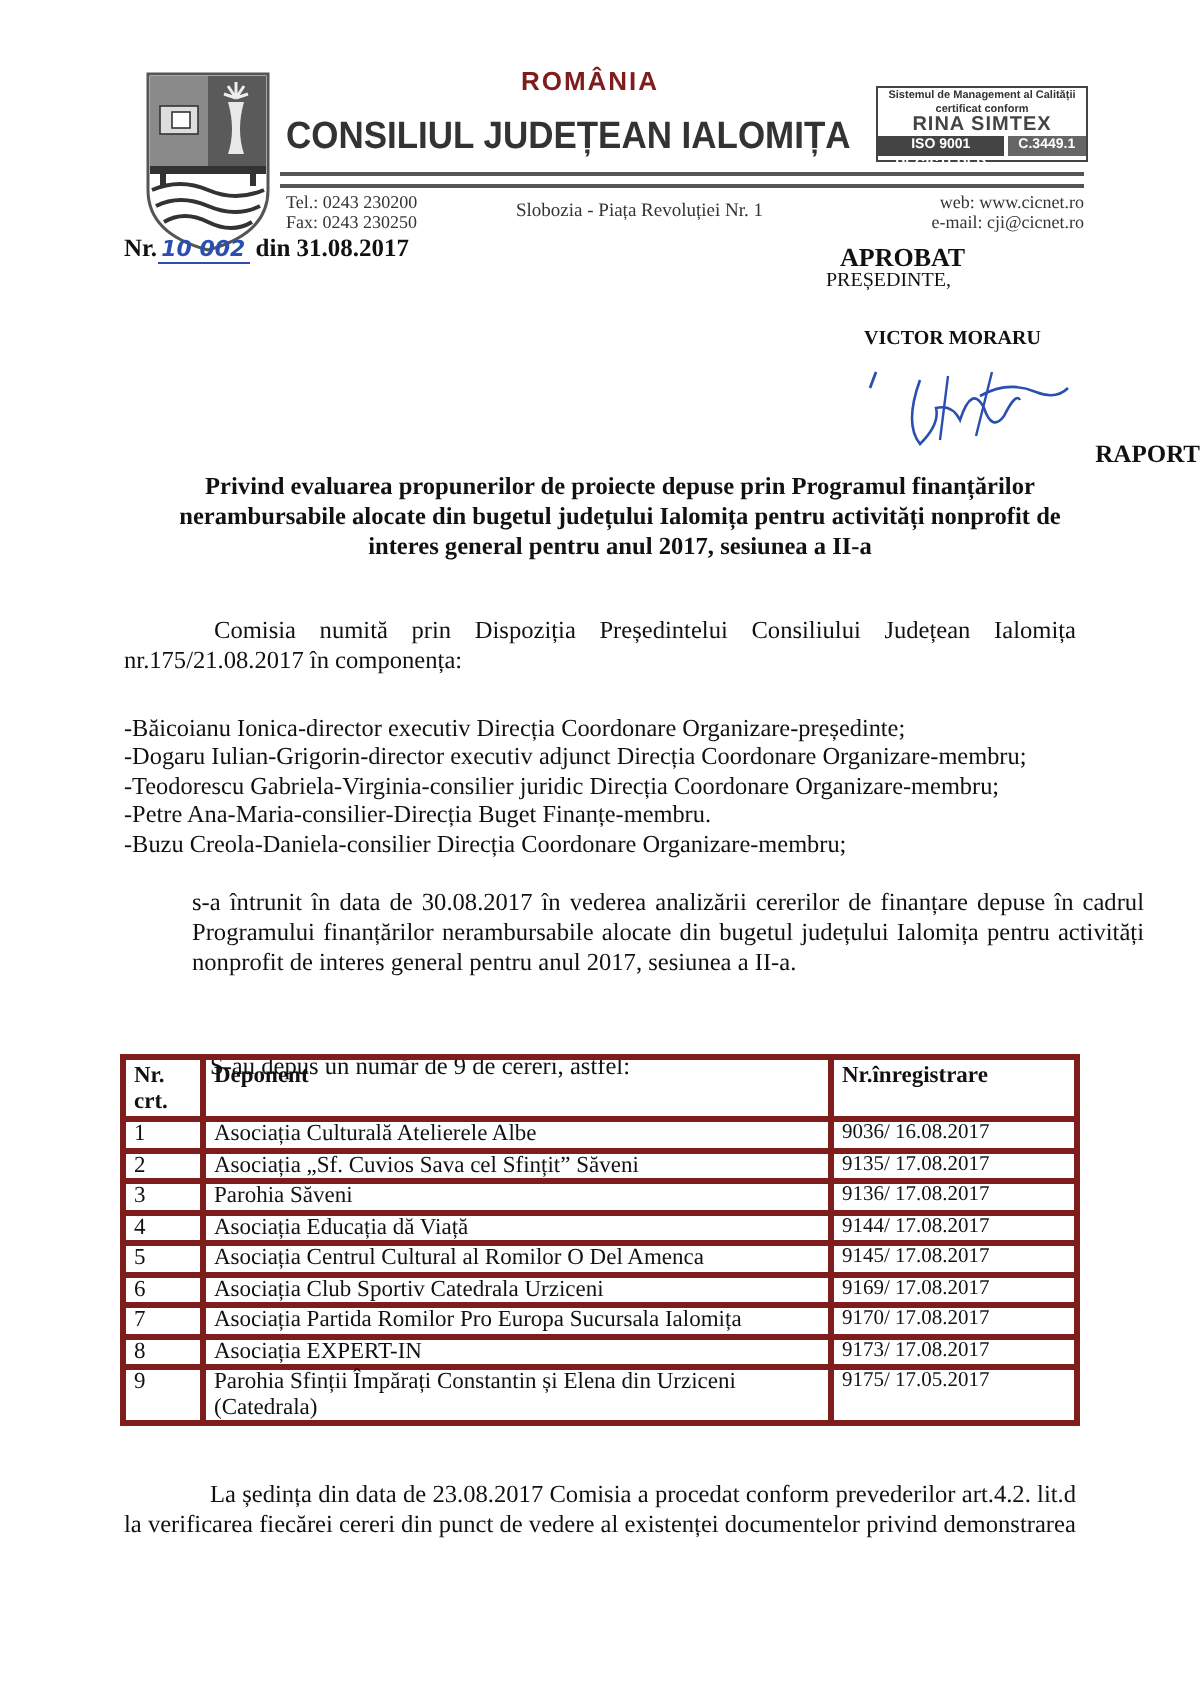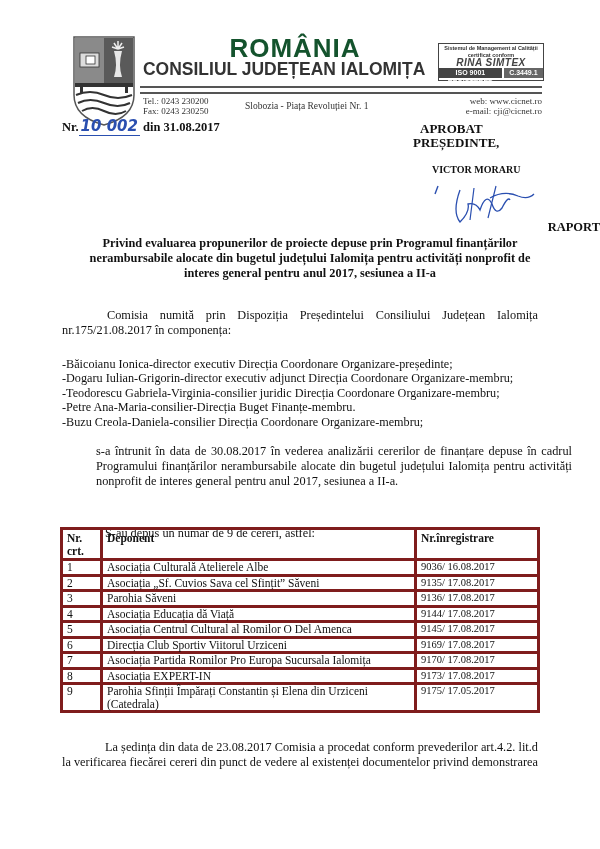--- a/index.html
+++ b/index.html
@@ -4,46 +4,46 @@
 <style>
   html, body { margin: 0; padding: 0; background: #ffffff; }
   body { width: 600px; height: 849px; position: relative; overflow: hidden;
          font-family: "Liberation Serif", serif; color: #111; }
   .abs { position: absolute; }
 
   
   .crest { left: 72px; top: 35px; width: 64px; height: 92px; }
   .title-ro { left: 160px; top: 33px; width: 270px; text-align: center;
               font-family: "Liberation Sans", sans-serif; font-weight: bold;
-              font-size: 26px; color: #14532d; letter-spacing: 1px; }
+              font-size: 13px; color: #7f1d1d; letter-spacing: 1px; }
   .title-cj { left: 143px; top: 58px; width: 300px; text-align: center;
               font-family: "Liberation Sans", sans-serif; font-weight: bold;
               font-size: 19px; color: #333; transform: scaleX(0.92); transform-origin: left; white-space: nowrap; }
   .cert-box { left: 438px; top: 43px; width: 104px; height: 36px; border: 1px solid #444;
               font-family: "Liberation Sans", sans-serif; text-align: center; }
   .cert-line1 { font-size: 5.5px; line-height: 6px; font-weight: bold; color: #333; margin-top: 1px; }
-  .cert-rina { font-size: 10px; font-weight: bold; color: #444; letter-spacing: 0.5px; line-height: 10px; font-style: italic; }
+  .cert-rina { font-size: 10px; font-weight: bold; color: #444; letter-spacing: 0.5px; line-height: 10px; }
   .cert-iso { display: flex; height: 10px; }
   .cert-iso span { font-size: 7px; font-weight: bold; line-height: 10px; }
   .iso-a { background: #444; color: #fff; flex: 1.6; }
   .iso-b { background: #666; color: #fff; flex: 1; margin-left: 2px; }
   .rule1 { left: 140px; top: 86px; width: 402px; height: 2px; background: #555; }
   .rule2 { left: 140px; top: 92px; width: 402px; height: 2px; background: #555; }
 
   .contact { font-size: 9px; line-height: 10px; color: #333; }
   .c-left { left: 143px; top: 96px; }
-  .c-mid { left: 245px; top: 101px; font-size: 9.5px; }
+  .c-mid { left: 258px; top: 101px; font-size: 9.5px; }
   .c-right { left: 440px; top: 96px; text-align: right; width: 102px; }
 
   .nr { left: 62px; top: 117px; font-weight: bold; font-size: 12.5px; }
-  .nr-hand { color: #2a4fb0; font-style: italic; font-family: "DejaVu Sans", sans-serif; font-size: 15px;
+  .nr-hand { color: #2a4fb0; font-style: italic; font-family: "DejaVu Sans", sans-serif; font-size: 11px;
              border-bottom: 1px solid #2a4fb0; padding: 0 2px; }
 
   .aprobat { left: 420px; top: 121px; font-weight: bold; font-size: 13px; }
-  .presedinte { left: 413px; top: 135px; font-weight: bold; font-size: 13px; }
+  .presedinte { left: 413px; top: 135px; font-weight: normal; font-size: 10px; }
   .victor { left: 432px; top: 164px; font-weight: bold; font-size: 10px; }
   .signature { left: 430px; top: 182px; width: 110px; height: 44px; }
 
   
   .raport { left: 0; top: 220px; width: 600px; text-align: right; font-weight: bold; font-size: 12.5px; }
   .subtitle { left: 80px; top: 236px; width: 460px; text-align: center; font-weight: bold;
               font-size: 12.3px; line-height: 15px; }
 
   
   .para { font-size: 12.3px; line-height: 15px; text-align: justify; }
@@ -163,21 +163,21 @@
     <td class="col-dep">Asociația Educația dă Viață</td>
     <td class="col-reg">9144/ 17.08.2017</td>
   </tr>
   <tr>
     <td class="col-nr">5</td>
     <td class="col-dep">Asociația Centrul Cultural al Romilor O Del Amenca</td>
     <td class="col-reg">9145/ 17.08.2017</td>
   </tr>
   <tr>
     <td class="col-nr">6</td>
-    <td class="col-dep">Direcția Club Sportiv Viitorul Urziceni</td>
+    <td class="col-dep">Asociația Club Sportiv Catedrala Urziceni</td>
     <td class="col-reg">9169/ 17.08.2017</td>
   </tr>
   <tr>
     <td class="col-nr">7</td>
     <td class="col-dep">Asociația Partida Romilor Pro Europa Sucursala Ialomița</td>
     <td class="col-reg">9170/ 17.08.2017</td>
   </tr>
   <tr>
     <td class="col-nr">8</td>
     <td class="col-dep">Asociația EXPERT-IN</td>

